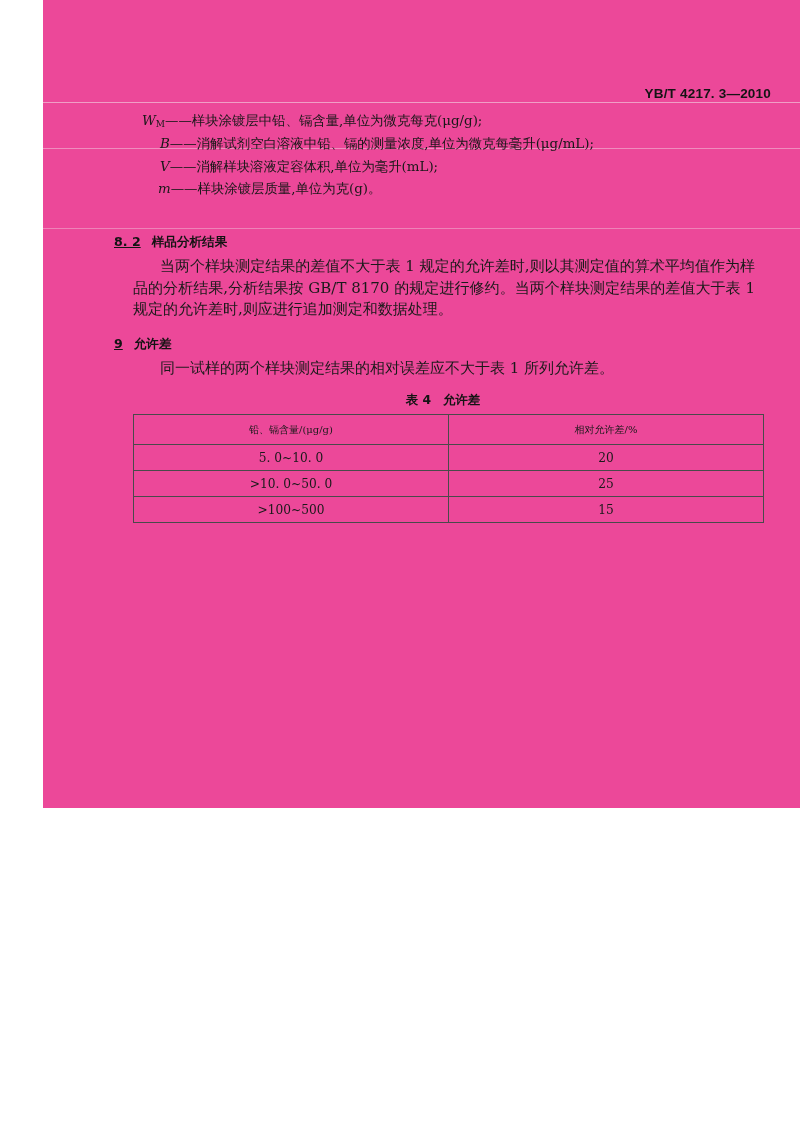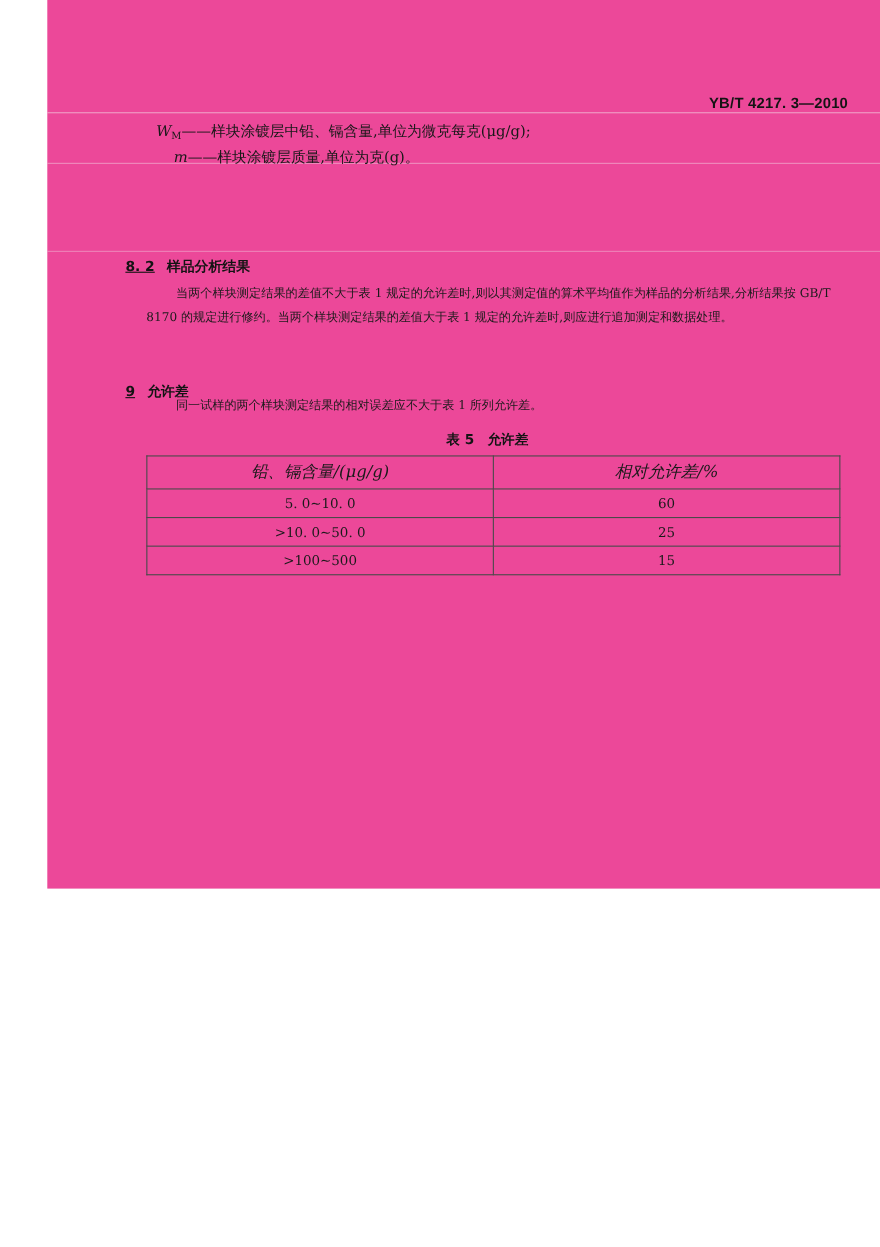--- a/index.html
+++ b/index.html
@@ -66,27 +66,27 @@
   
   .clause-heading {
     position: absolute;
     font-family: "DejaVu Sans", "Liberation Sans", sans-serif;
     font-weight: bold;
     font-size: 12.6px;
     color: #131313;
     white-space: nowrap;
   }
   #clause-82-heading { top: 234px; left: 71px; }
-  #clause-9-heading  { top: 348px; left: 71px; }
+  #clause-9-heading  { top: 336px; left: 71px; }
   .clause-heading .num { margin-right: 11px; text-decoration: underline; }
 
   
   .body-para {
     position: absolute;
-    font-size: 11px;
+    font-size: 15px;
     line-height: 21.5px;
     text-align: justify;
     text-justify: inter-ideograph;
     color: #1a1a1a;
     text-indent: 27px;
   }
   #para-82 { top: 256px; left: 90px; width: 622px; }
   #para-9  { top: 358px; left: 90px; width: 622px; }
 
   
@@ -116,23 +116,22 @@
     text-align: center;
     vertical-align: middle;
     height: 25px;
     font-size: 12.2px;
     color: #1a1a1a;
     padding: 0;
   }
   #tolerance-table td.col-left  { width: 314px; }
   #tolerance-table td.col-right { width: 314px; }
   #tolerance-table tr.head-row td {
-    font-size: 15px;
+    font-size: 10px;
     height: 29px;
-    font-style: italic;
   }
   .val-cell { font-family: "DejaVu Serif", "Liberation Serif", serif; }
 
   
   #watermark {
     position: absolute;
     top: 985px;
     left: 370px;
     font-family: "DejaVu Sans", "Liberation Sans", sans-serif;
     font-weight: bold;
@@ -173,51 +172,57 @@
 
   <div id="header">YB/T 4217. 3—2010</div>
 
   <div id="symbol-list">
 
     <div class="symbol-line ln-wm">
       <span class="sym"><span>W</span><sub>M</sub></span><span>——</span><span>样块涂镀层中铅、镉含量,单位为微克每克(μg/g);</span>
     </div>
 
 
-
+    <div class="symbol-line ln-b">
+      <span class="sym">B</span><span>——</span><span>消解试剂空白溶液中铅、镉的测量浓度,单位为微克每毫升(μg/mL);</span>
+    </div>
+
+    <div class="symbol-line ln-v">
+      <span class="sym">V</span><span>——</span><span>消解样块溶液定容体积,单位为毫升(mL);</span>
+    </div>
 
     <div class="symbol-line ln-m">
       <span class="sym">m</span><span>——</span><span>样块涂镀层质量,单位为克(g)。</span>
     </div>
 
   </div>
 
   <div id="clause-82-heading" class="clause-heading">
     <span class="num">8. 2</span><span>样品分析结果</span>
   </div>
   <div id="para-82" class="body-para">当两个样块测定结果的差值不大于表 1 规定的允许差时,则以其测定值的算术平均值作为样品的分析结果,分析结果按 GB/T 8170 的规定进行修约。当两个样块测定结果的差值大于表 1 规定的允许差时,则应进行追加测定和数据处理。</div>
 
   <div id="clause-9-heading" class="clause-heading">
     <span class="num">9</span><span>允许差</span>
   </div>
   <div id="para-9" class="body-para">同一试样的两个样块测定结果的相对误差应不大于表 1 所列允许差。</div>
 
   <div id="table-caption">
-    <span class="cap-num">表 5</span><span>允许差</span>
+    <span class="cap-num">表 4</span><span>允许差</span>
   </div>
 
   <table id="tolerance-table">
     <tbody>
       <tr class="head-row">
         <td class="col-left">铅、镉含量/(μg/g)</td>
         <td class="col-right">相对允许差/%</td>
       </tr>
       <tr>
         <td class="col-left val-cell">5. 0~10. 0</td>
-        <td class="col-right val-cell">60</td>
+        <td class="col-right val-cell">20</td>
       </tr>
       <tr>
         <td class="col-left val-cell">&gt;10. 0~50. 0</td>
         <td class="col-right val-cell">25</td>
       </tr>
       <tr>
         <td class="col-left val-cell">&gt;100~500</td>
         <td class="col-right val-cell">15</td>
       </tr>
     </tbody>

